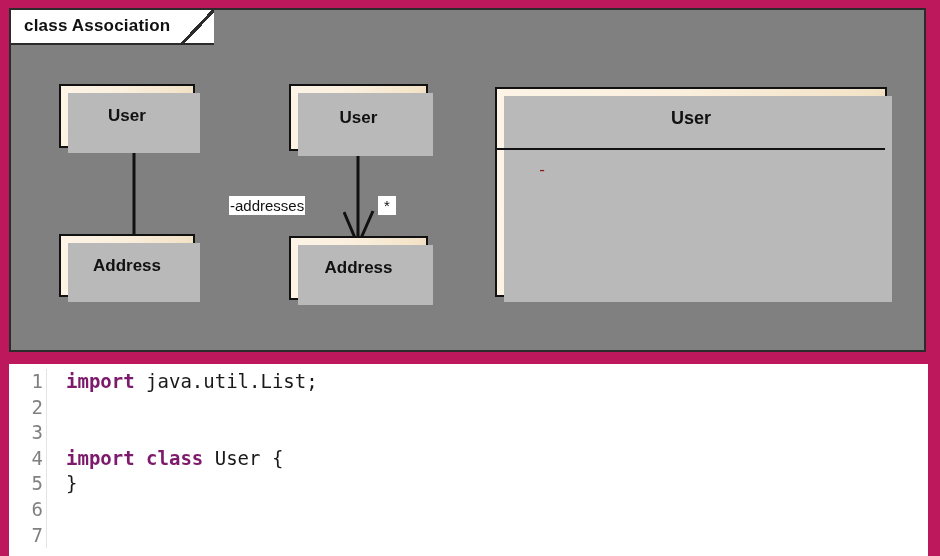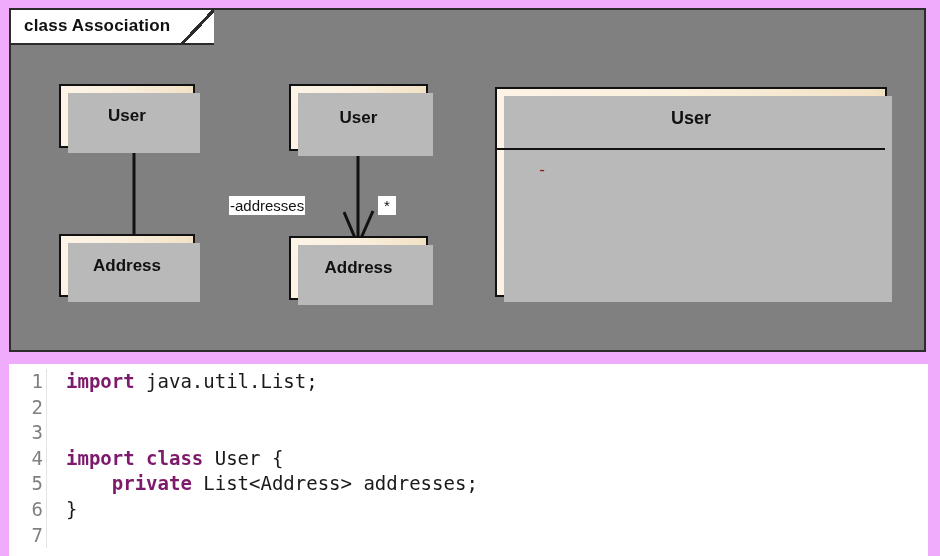--- a/index.html
+++ b/index.html
@@ -10,21 +10,21 @@
   body {
     width: 940px;
     height: 556px;
     overflow: hidden;
     font-family: "Liberation Sans", sans-serif;
   }
   #root {
     position: relative;
     width: 940px;
     height: 556px;
-    background: #f0abfc;
+    background: #be185d;
   }
 
   
   .diagram-panel {
     position: absolute;
     left: 9px;
     top: 8px;
     width: 917px;
     height: 344px;
     background: #808080;
@@ -240,17 +240,17 @@
     <div class="code-inner">
       <div class="gutter" id="gutter">
           <div>1</div>
           <div>2</div>
           <div>3</div>
           <div>4</div>
           <div>5</div>
           <div>6</div>
           <div>7</div>
         </div>
-      <div class="code-lines" id="code-lines"><div><span class="kw">import</span><span> java.util.List;</span></div><div>&nbsp;</div><div>&nbsp;</div><div><span class="kw">import class</span><span> User {</span></div><div><span>    </span><span class="kw">private</span><span> List&lt;Address&gt; addresses;</span></div><div><span>}</span></div><div>&nbsp;</div></div>
+      <div class="code-lines" id="code-lines"><div><span class="kw">import</span><span> java.util.List;</span></div><div>&nbsp;</div><div>&nbsp;</div><div><span class="kw">import class</span><span> User {</span></div><div><span>}</span></div><div>&nbsp;</div></div>
     </div>
   </div>
 
 </div>
 
 </body></html>

